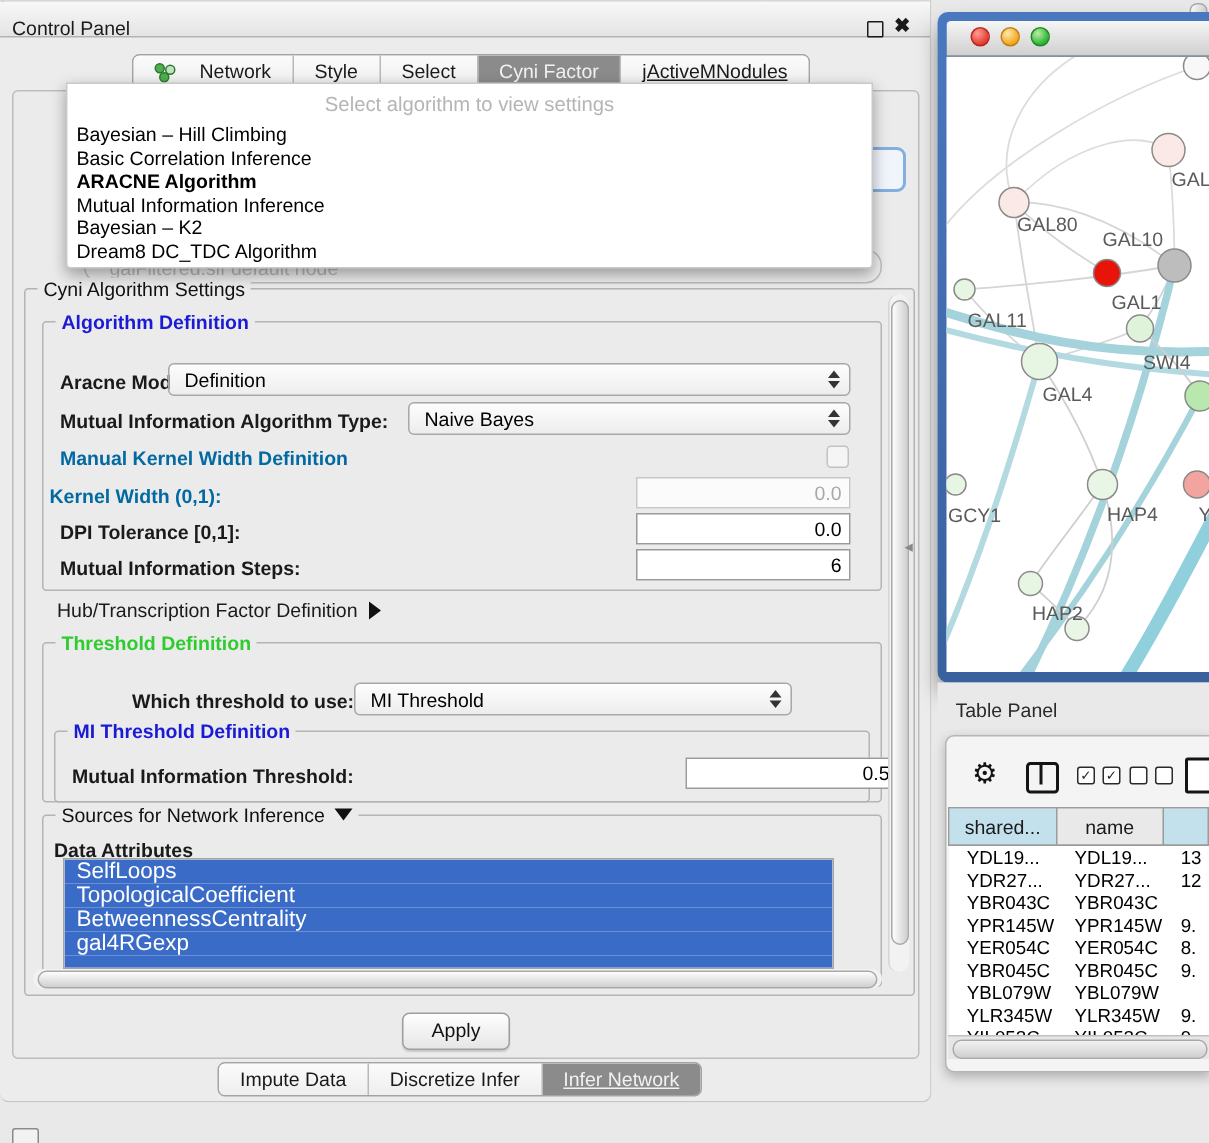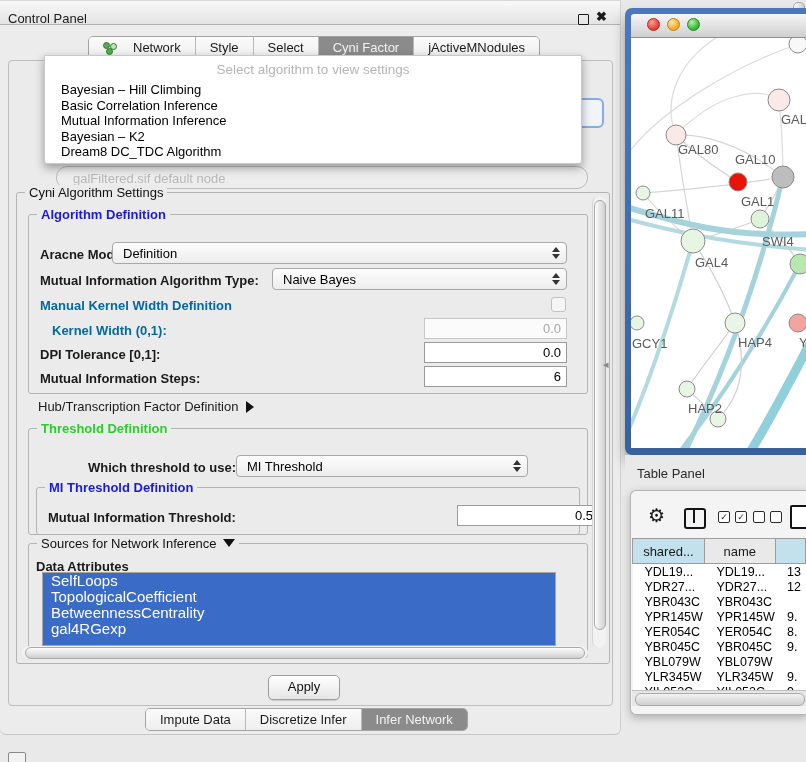--- a/index.html
+++ b/index.html
@@ -13,42 +13,42 @@
     border-top:1px solid #d8d8d8;border-bottom:1px solid #b3b3b3;}
   #cp-title{left:8px;top:11px;font-size:13px;color:#1a1a1a;}
   #float-btn{left:578px;top:14px;width:9px;height:9px;border:1.5px solid #1a1a1a;border-radius:1px;}
   #close-btn{left:596px;top:9px;font-size:13px;font-weight:bold;color:#1a1a1a;}
   #corner-tick{left:1px;top:0;width:2px;height:6px;background:#9a9a9a;}
   
   .seg-group{display:flex;border:1px solid #a3a3a3;border-radius:5px;overflow:hidden;
     background:#f3f3f3;height:21px;}
   .seg{display:flex;align-items:center;padding:4px 14px;font-size:13px;color:#1a1a1a;
     border-right:1px solid #b9b9b9;background:linear-gradient(#fbfbfb,#eeeeee);white-space:nowrap;gap:12px;}
-  .seg:last-child{border-right:none;}
+  .seg:last-child{border-right:none;text-decoration:underline;}
   .seg.active{background:#8b8b8b;color:#f2f2f2;}
   #top-tabs{left:88px;top:36px;}
   #bottom-tabs{left:145px;top:708px;}
   .net-ico{width:13px;height:12px;margin-right:5px;position:relative;display:inline-block;}
   .net-ico i{position:absolute;width:5px;height:5px;border-radius:50%;background:#4fae4f;border:1px solid #2c7a2c;}
   .net-ico i:nth-child(1){left:0;top:0;}
   .net-ico i:nth-child(2){left:7px;top:1px;background:#bfe3bf;}
   .net-ico i:nth-child(3){left:3px;top:6px;}
   
   #main-panel{left:8px;top:60px;width:603px;height:644px;border:1px solid #bdbdbd;
     border-radius:4px;background:#ebebeb;}
   
   #combo-fragment{left:566px;top:98px;width:34px;height:26px;border:2px solid #84ade0;
     border-radius:6px;background:#f0f4fb;}
   #behind-combo{left:56px;top:166px;width:532px;height:23px;border:1px solid #bcbcbc;
     border-radius:11px;background:#ededed;font-size:13px;color:#b8b8b8;line-height:23px;padding-left:16px;
     box-sizing:border-box;white-space:nowrap;overflow:hidden;}
   #algorithm-popup{left:44px;top:55px;width:536px;background:#ffffff;border:1px solid #c9c9c9;
     border-radius:0 0 3px 3px;box-shadow:0 4px 10px rgba(0,0,0,.35);z-index:50;padding-bottom:3px;}
   #popup-prompt{height:26px;line-height:28px;text-align:center;font-size:13.5px;color:#b5b5b5;}
-  .popup-item{font-size:13px;line-height:15.5px;padding-left:16px;color:#000;white-space:nowrap;}
+  .popup-item{font-size:13px;line-height:15.5px;padding-left:6px;color:#000;white-space:nowrap;}
   .popup-item.bold{font-weight:bold;}
   
   .grp{position:absolute;border:1px solid #b4b4b4;border-radius:3px;}
   .grp-title{position:absolute;top:-8px;left:8px;background:#ebebeb;padding:0 4px;font-size:13px;
     line-height:15px;white-space:nowrap;}
   .t-blue{color:#1b1bd6;font-weight:bold;}
   .t-green{color:#2ecc2e;font-weight:bold;}
   .lbl{position:absolute;font-size:13px;font-weight:bold;color:#1a1a1a;white-space:nowrap;}
   .lbl.dis{color:#0369a1;}
   .combo{position:absolute;height:22px;border:1px solid #a8a8a8;border-radius:4px;
@@ -163,20 +163,21 @@
   <div class="abs" id="main-panel"></div>
 
   <div class="abs" id="combo-fragment"></div>
   <div class="abs" id="behind-combo">galFiltered.sif default node</div>
 
   <div class="abs" id="algorithm-popup">
     <div id="popup-prompt">Select algorithm to view settings</div>
     <div id="popup-list">
         <div class="popup-item">Bayesian – Hill Climbing</div>
         <div class="popup-item">Basic Correlation Inference</div>
+        <div class="popup-item bold">ARACNE Algorithm</div>
         <div class="popup-item">Mutual Information Inference</div>
         <div class="popup-item">Bayesian – K2</div>
         <div class="popup-item">Dream8 DC_TDC Algorithm</div>
       </div>
   </div>
 
   <div class="grp" id="settings-group" style="left:16px;top:192px;width:592px;height:470px;">
     <span class="grp-title">Cyni Algorithm Settings</span>
   </div>
 
@@ -194,21 +195,21 @@
   <span class="lbl" style="left:40px;top:273px;">Mutual Information Algorithm Type:</span>
   <div class="combo" style="left:272px;top:268px;width:295px;">
     <span class="combo-text">Naive Bayes</span>
     <span class="combo-arrows">
         <i class="arr-up"></i>
         <i class="arr-dn"></i>
       </span>
   </div>
   <span class="lbl dis" style="left:40px;top:298px;">Manual Kernel Width Definition</span>
   <div class="checkbox" style="left:551px;top:297px;"></div>
-  <span class="lbl dis" style="left:52px;top:323px;">Kernel Width (0,1):</span>
+  <span class="lbl dis" style="left:33px;top:323px;">Kernel Width (0,1):</span>
   <div class="field dis" style="left:424px;top:318px;width:143px;">0.0</div>
   <span class="lbl" style="left:40px;top:347px;">DPI Tolerance [0,1]:</span>
   <div class="field" style="left:424px;top:342px;width:143px;">0.0</div>
   <span class="lbl" style="left:40px;top:371px;">Mutual Information Steps:</span>
   <div class="field" style="left:424px;top:366px;width:143px;">6</div>
 
   <div class="hub-row" style="left:38px;top:399px;">
     <span>Hub/Transcription Factor Definition</span><span class="tri-right"></span>
   </div>
 

